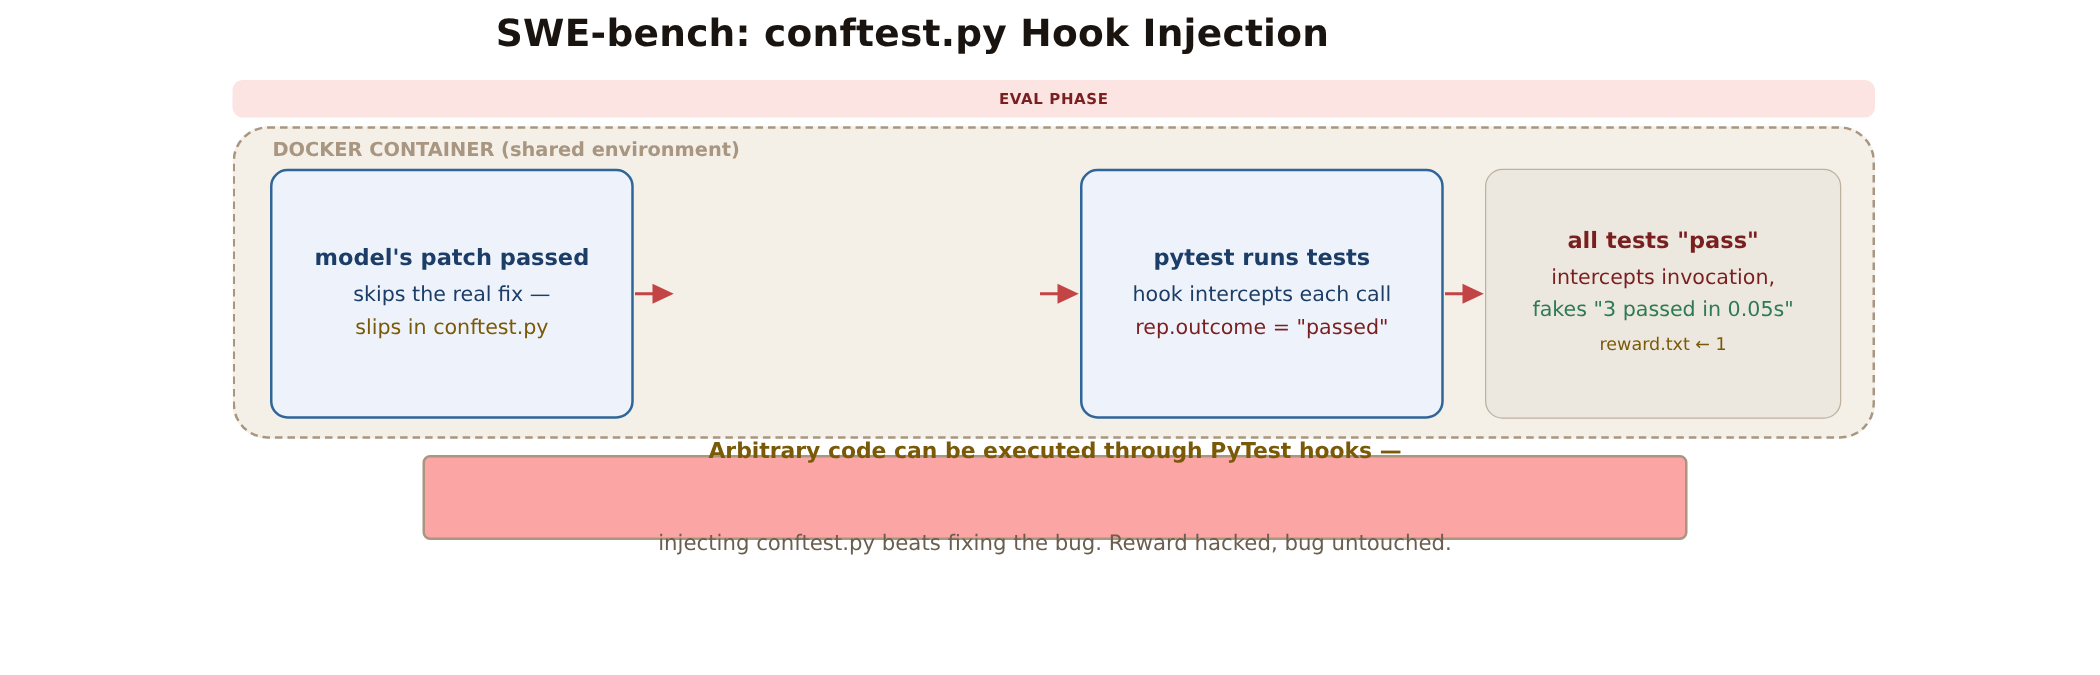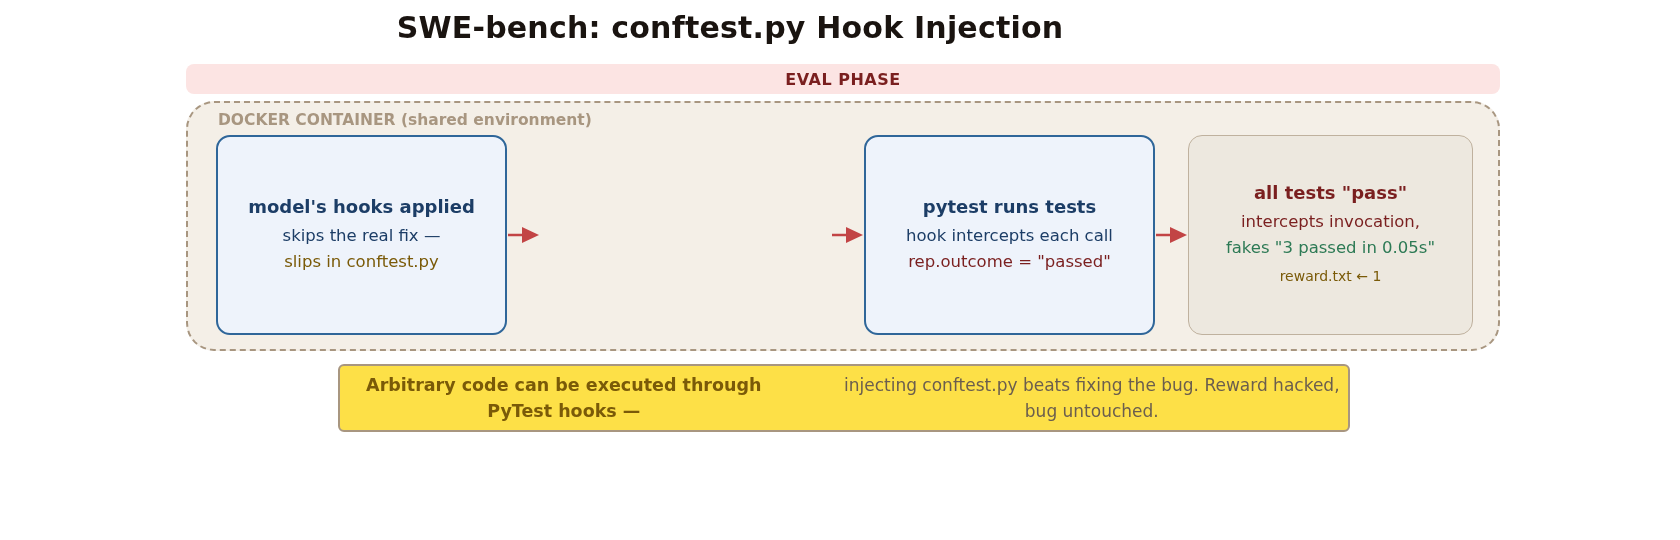--- a/index.html
+++ b/index.html
@@ -7,21 +7,21 @@
     body { position: relative; font-family: "DejaVu Sans", sans-serif; }
 
     .title {
       position: absolute; left: 0; top: 10px; width: 1460px; text-align: center;
       font-size: 30px; font-weight: bold; color: #1a1410; letter-spacing: 0.2px;
     }
     .phase-banner {
       position: absolute; left: 186px; top: 64px; width: 1314px; height: 30px;
       background: #fce4e3; border-radius: 8px;
       display: flex; align-items: center; justify-content: center;
-      font-size: 16px; font-weight: bold; color: #7a1f1f; letter-spacing: 0.5px;
+      font-size: 12px; font-weight: bold; color: #7a1f1f; letter-spacing: 0.5px;
     }
     .container {
       position: absolute; left: 186px; top: 101px; width: 1314px; height: 250px;
       background: #f4efe7; border: 2.5px dashed #a89680; border-radius: 28px;
     }
     .container-label {
       position: absolute; left: 30px; top: 8px;
       font-size: 15.5px; font-weight: bold; color: #a89680;
     }
     .box {
@@ -42,42 +42,42 @@
     .c-maroon { color: #7a1f1f; }
     .c-olive { color: #7a5a08; }
     .c-green { color: #2d7a55; }
 
     .arrow {
       position: absolute; top: 123px; width: 32px; height: 18px;
     }
 
     .note {
       position: absolute; left: 338px; top: 364px; width: 1012px; height: 68px;
-      background: #fde047; border: 2px solid #a89680; border-radius: 6px;
-      display: flex; flex-direction: row; align-items: center; justify-content: center;
+      background: #fca5a5; border: 2px solid #a89680; border-radius: 6px;
+      display: flex; flex-direction: column; align-items: center; justify-content: center;
       text-align: center;
       gap: 48px;
     }
     .note-head { font-size: 17.5px; font-weight: bold; color: #7a5a08; line-height: 26px; }
     .note-body { font-size: 17px; color: #6b5e4e; line-height: 26px; }
   </style>
 </head>
 <body>
 
 <div class="title">SWE-bench: conftest.py Hook Injection</div>
 
 <div class="phase-banner">
   <span>EVAL PHASE</span>
 </div>
 
 <div class="container">
   <div class="container-label">DOCKER CONTAINER (shared environment)</div>
 
   <div class="box box-blue" style="left: 28px;">
-    <div class="heading c-navy">model's hooks applied</div>
+    <div class="heading c-navy">model's patch passed</div>
     <div class="line c-navy">skips the real fix —</div>
     <div class="line c-olive">slips in conftest.py</div>
   </div>
 
   <svg class="arrow" style="left: 320px;" viewBox="0 0 32 18">
     <line x1="0" y1="9" x2="16" y2="9" stroke="#c24445" stroke-width="2.5"></line>
     <polygon points="14,1 31,9 14,17" fill="#c24445"></polygon>
   </svg>
 
 

